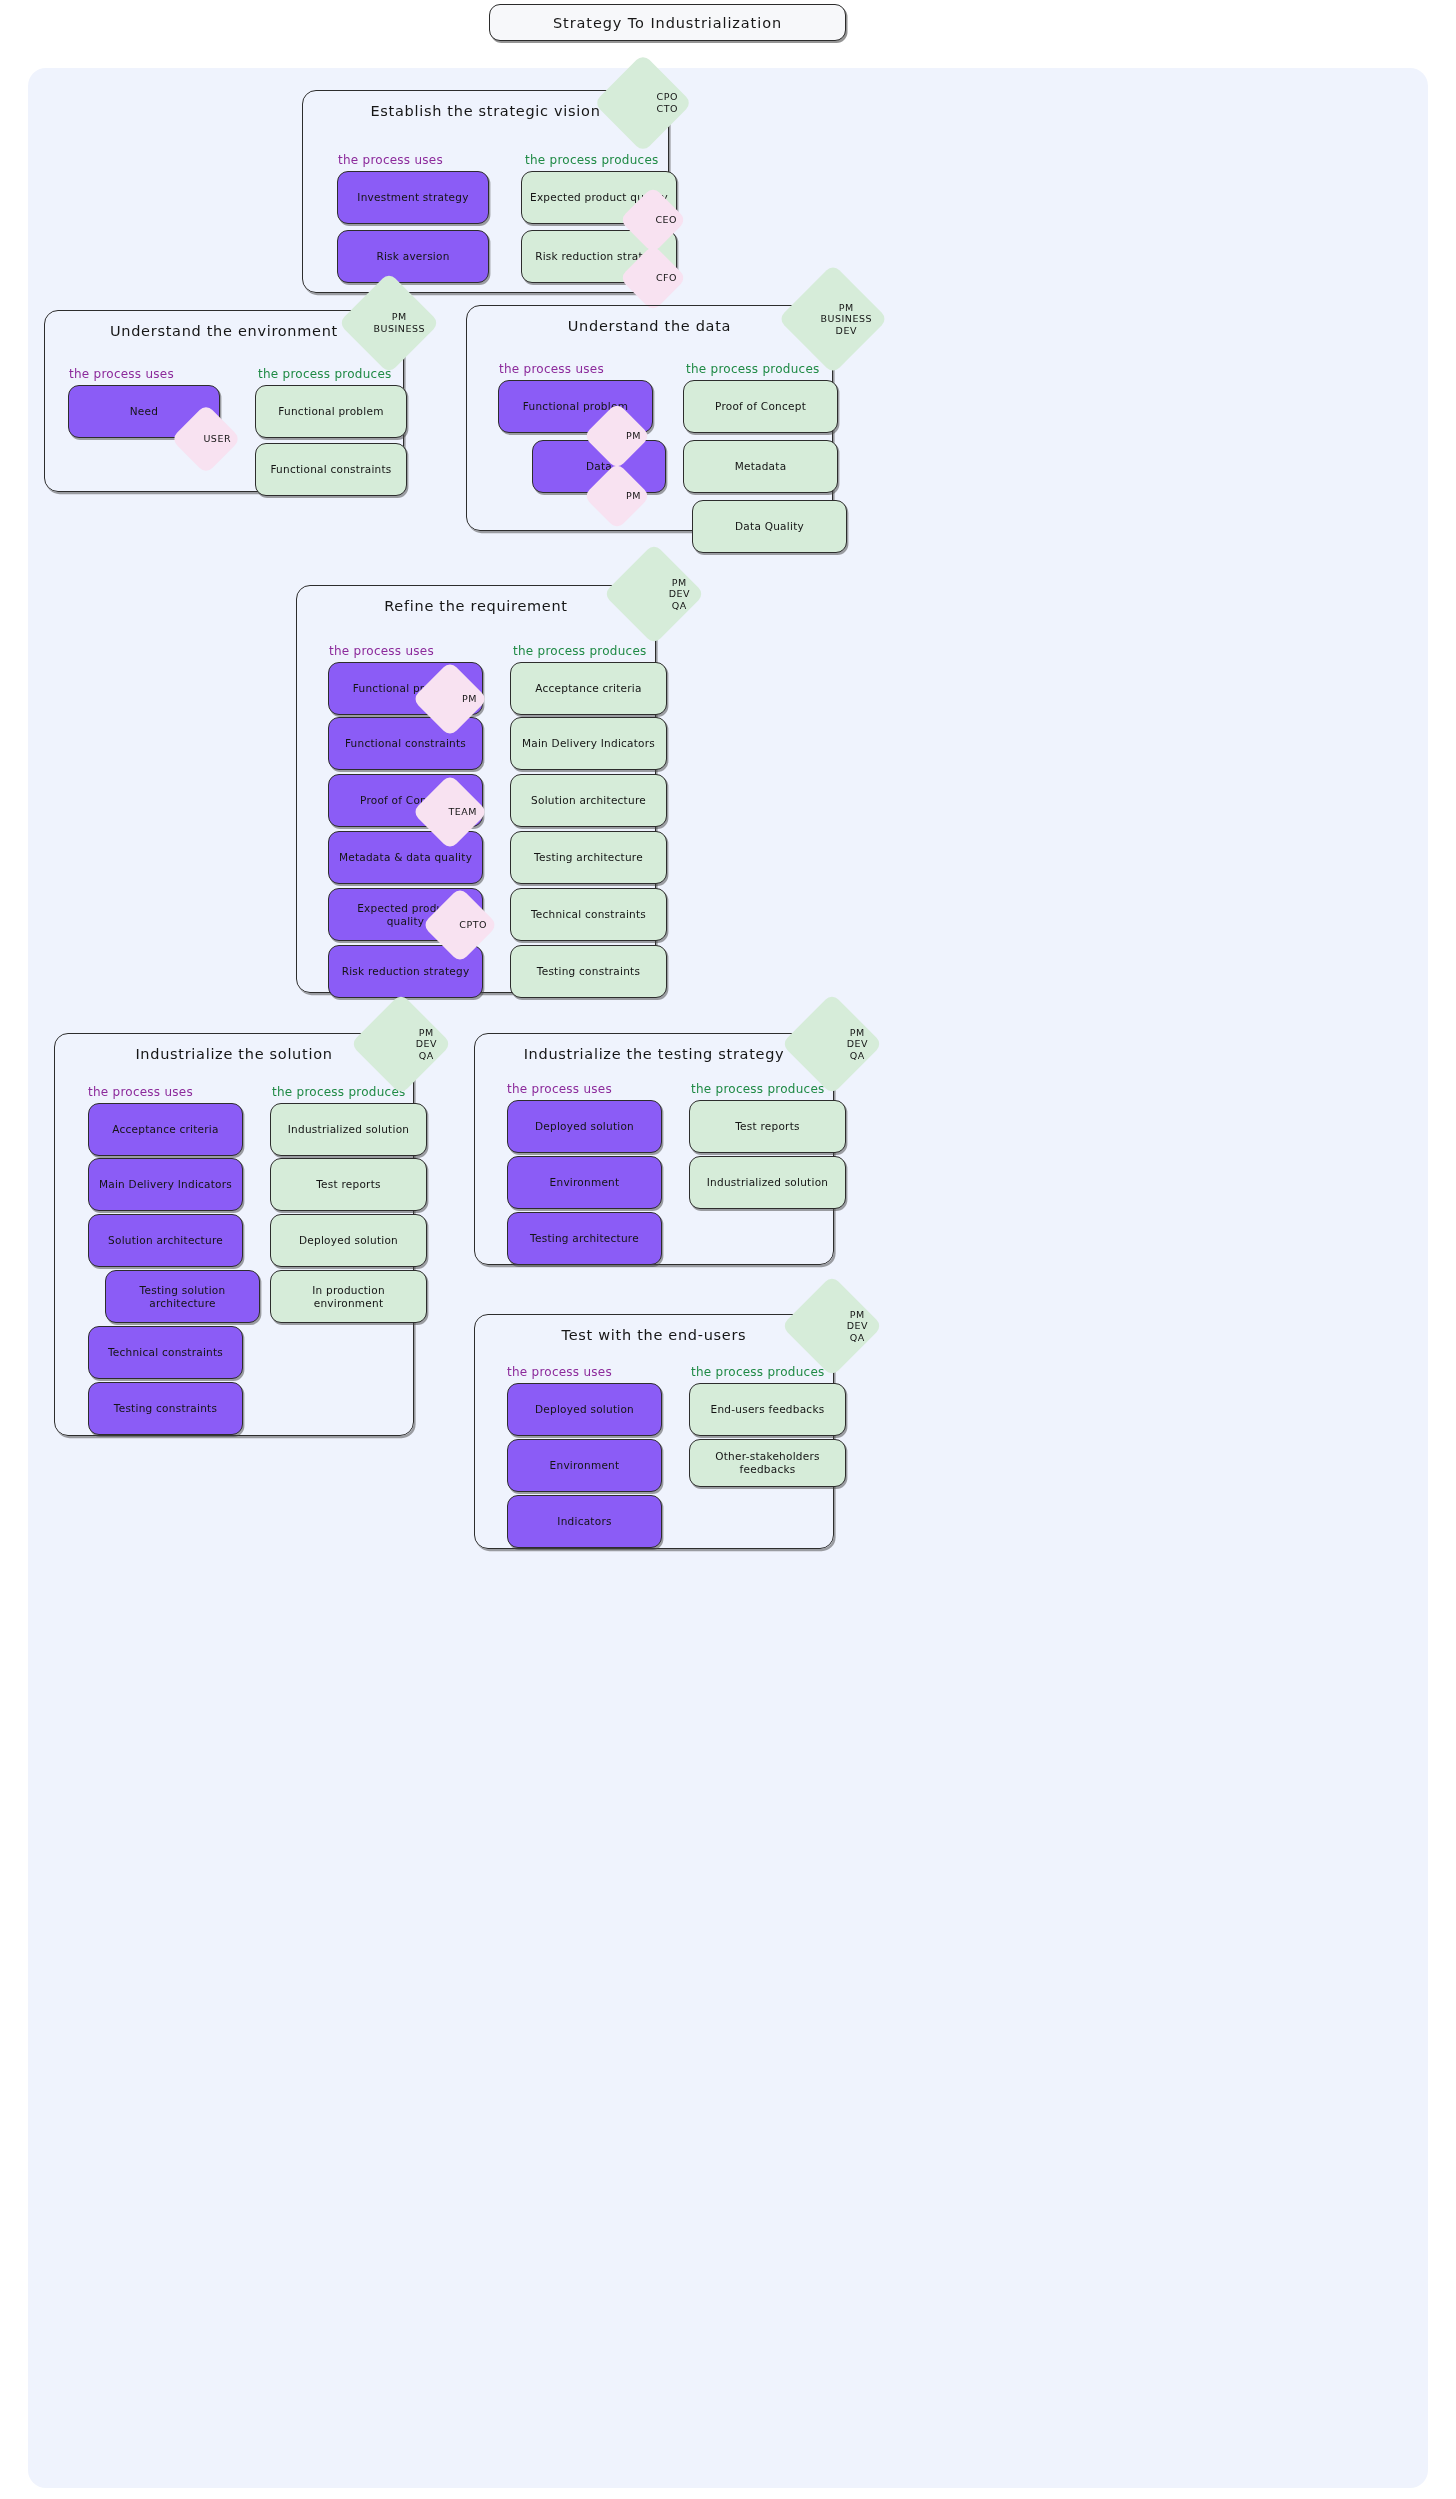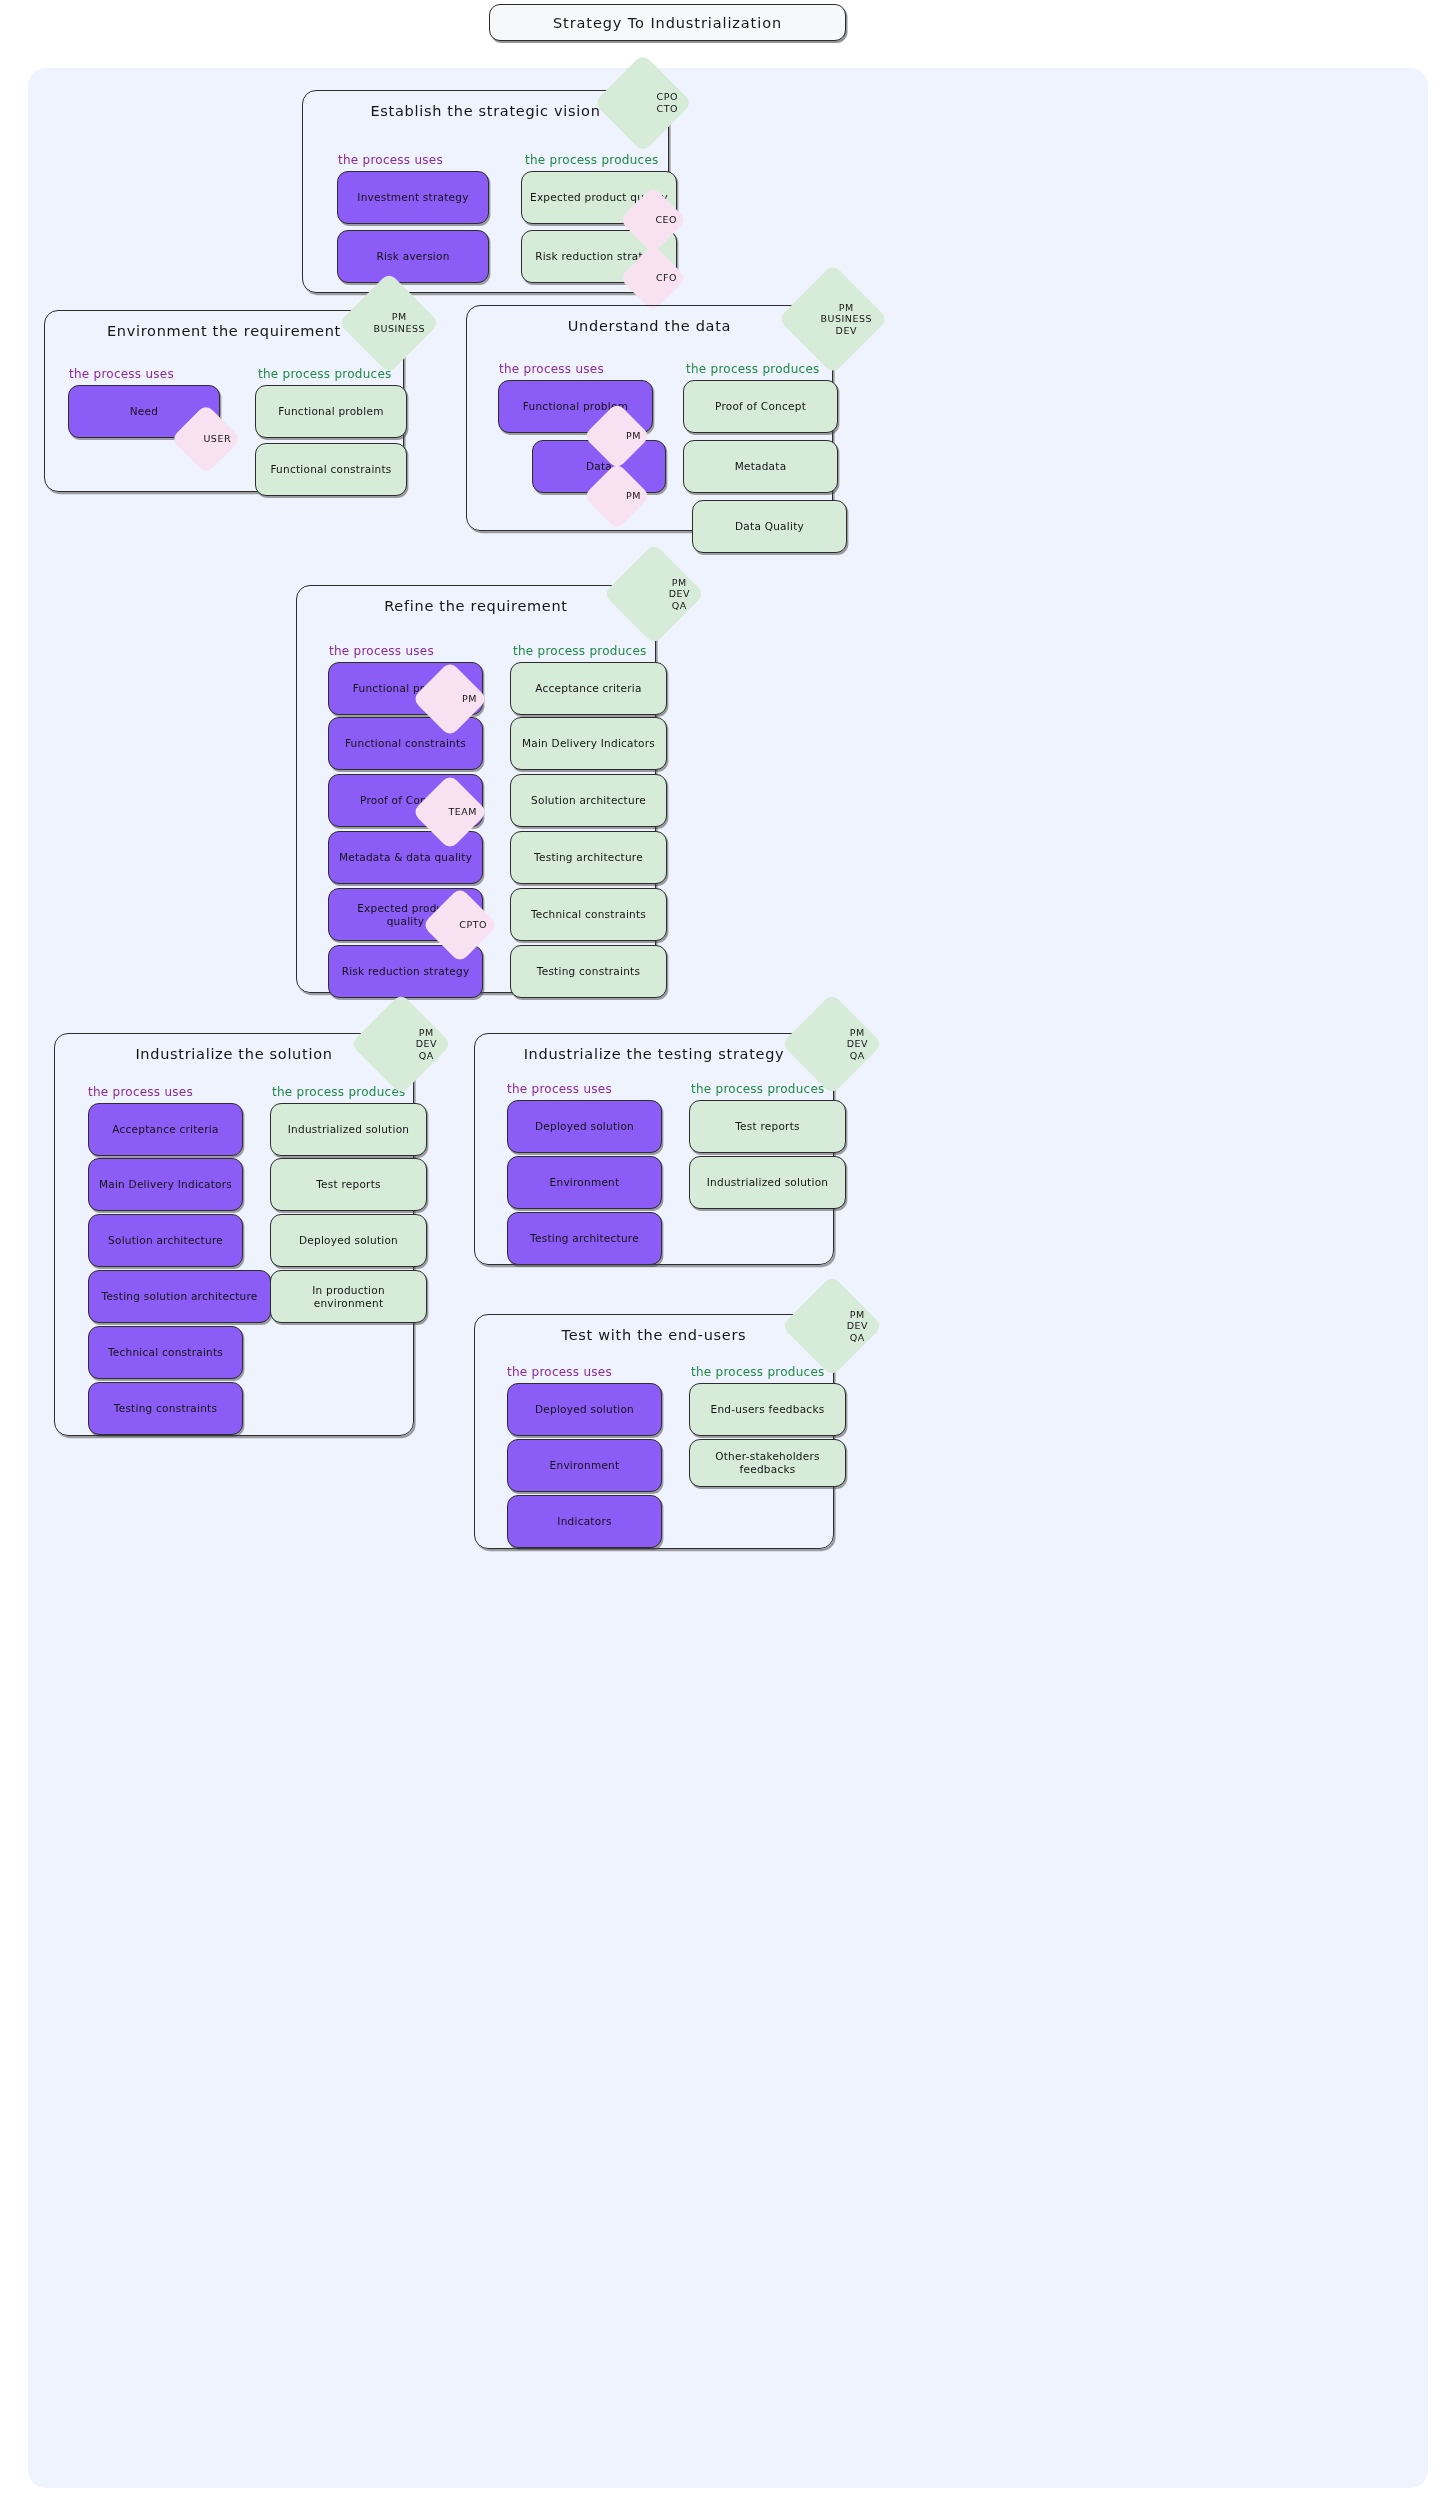--- a/index.html
+++ b/index.html
@@ -143,21 +143,21 @@
       <div class="dia"></div>
       <div class="lbl">CFO</div>
     </div>
     <div class="badge green" style="left:580px; top:0px; width:70px; height:70px;">
       <div class="dia"></div>
       <div class="lbl">CPO
 CTO</div>
     </div>
 
     <div class="panel" style="left:16px; top:242px; width:360px; height:182px;">
-      <div class="panel-title">Environment the requirement</div>
+      <div class="panel-title">Understand the environment</div>
 
       <div class="col-head uses" style="left:24px; top:56px;">the process uses</div>
       <div class="col-head produces" style="left:213px; top:56px;">the process produces</div>
 
       <div class="chip uses" style="left:23px; top:74px; width:152px; height:53px;">Need</div>
 
       <div class="chip produces" style="left:210px; top:74px; width:152px; height:53px;">Functional problem</div>
       <div class="chip produces" style="left:210px; top:132px; width:152px; height:53px;">Functional constraints</div>
     </div>
     <div class="badge pink" style="left:153px; top:346px; width:50px; height:50px;">
@@ -239,21 +239,21 @@
 
     <div class="panel" style="left:26px; top:965px; width:360px; height:403px;text-decoration:underline;">
       <div class="panel-title">Industrialize the solution</div>
 
       <div class="col-head uses" style="left:33px; top:51px;">the process uses</div>
       <div class="col-head produces" style="left:217px; top:51px;">the process produces</div>
 
       <div class="chip uses" style="left:33px; top:69px; width:155px; height:53px;">Acceptance criteria</div>
       <div class="chip uses" style="left:33px; top:124px; width:155px; height:53px;">Main Delivery Indicators</div>
       <div class="chip uses" style="left:33px; top:180px; width:155px; height:53px;">Solution architecture</div>
-      <div class="chip uses" style="left:33px; top:236px; width:183px; height:53px;">Testing solution architecture</div>
+      <div class="chip uses" style="left:50px; top:236px; width:155px; height:53px;">Testing solution architecture</div>
       <div class="chip uses" style="left:33px; top:292px; width:155px; height:53px;">Technical constraints</div>
       <div class="chip uses" style="left:33px; top:348px; width:155px; height:53px;">Testing constraints</div>
 
       <div class="chip produces" style="left:215px; top:69px; width:157px; height:53px;">Industrialized solution</div>
       <div class="chip produces" style="left:215px; top:124px; width:157px; height:53px;">Test reports</div>
       <div class="chip produces" style="left:215px; top:180px; width:157px; height:53px;">Deployed solution</div>
       <div class="chip produces" style="left:215px; top:236px; width:157px; height:53px;">In production environment</div>
     </div>
     <div class="badge green" style="left:337px; top:940px; width:72px; height:72px;">
       <div class="dia"></div>

